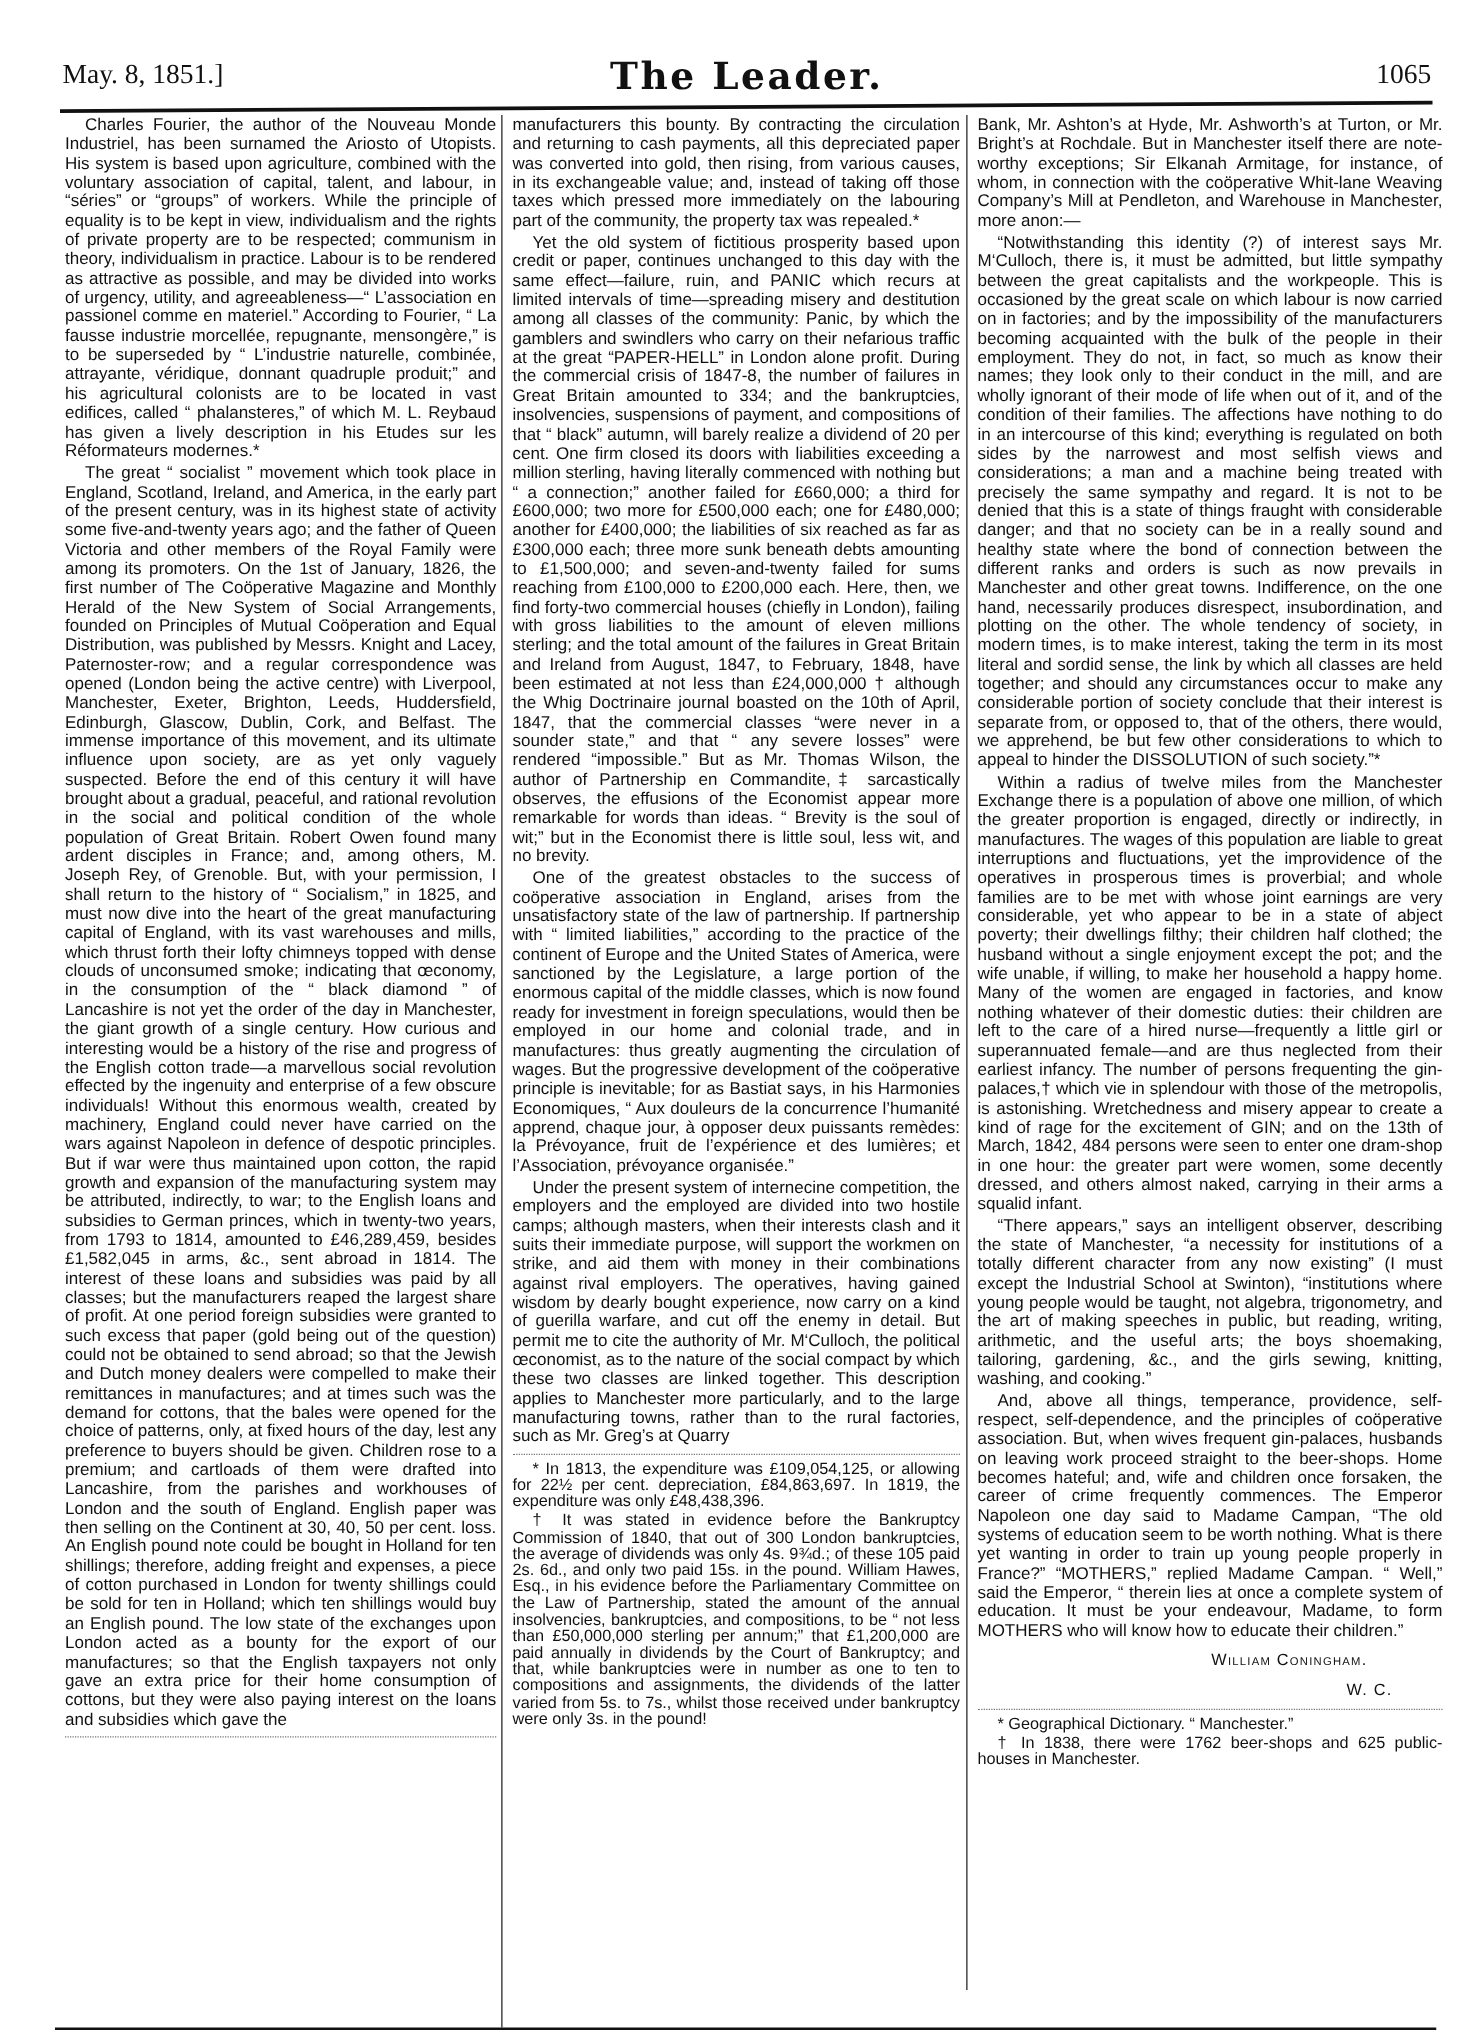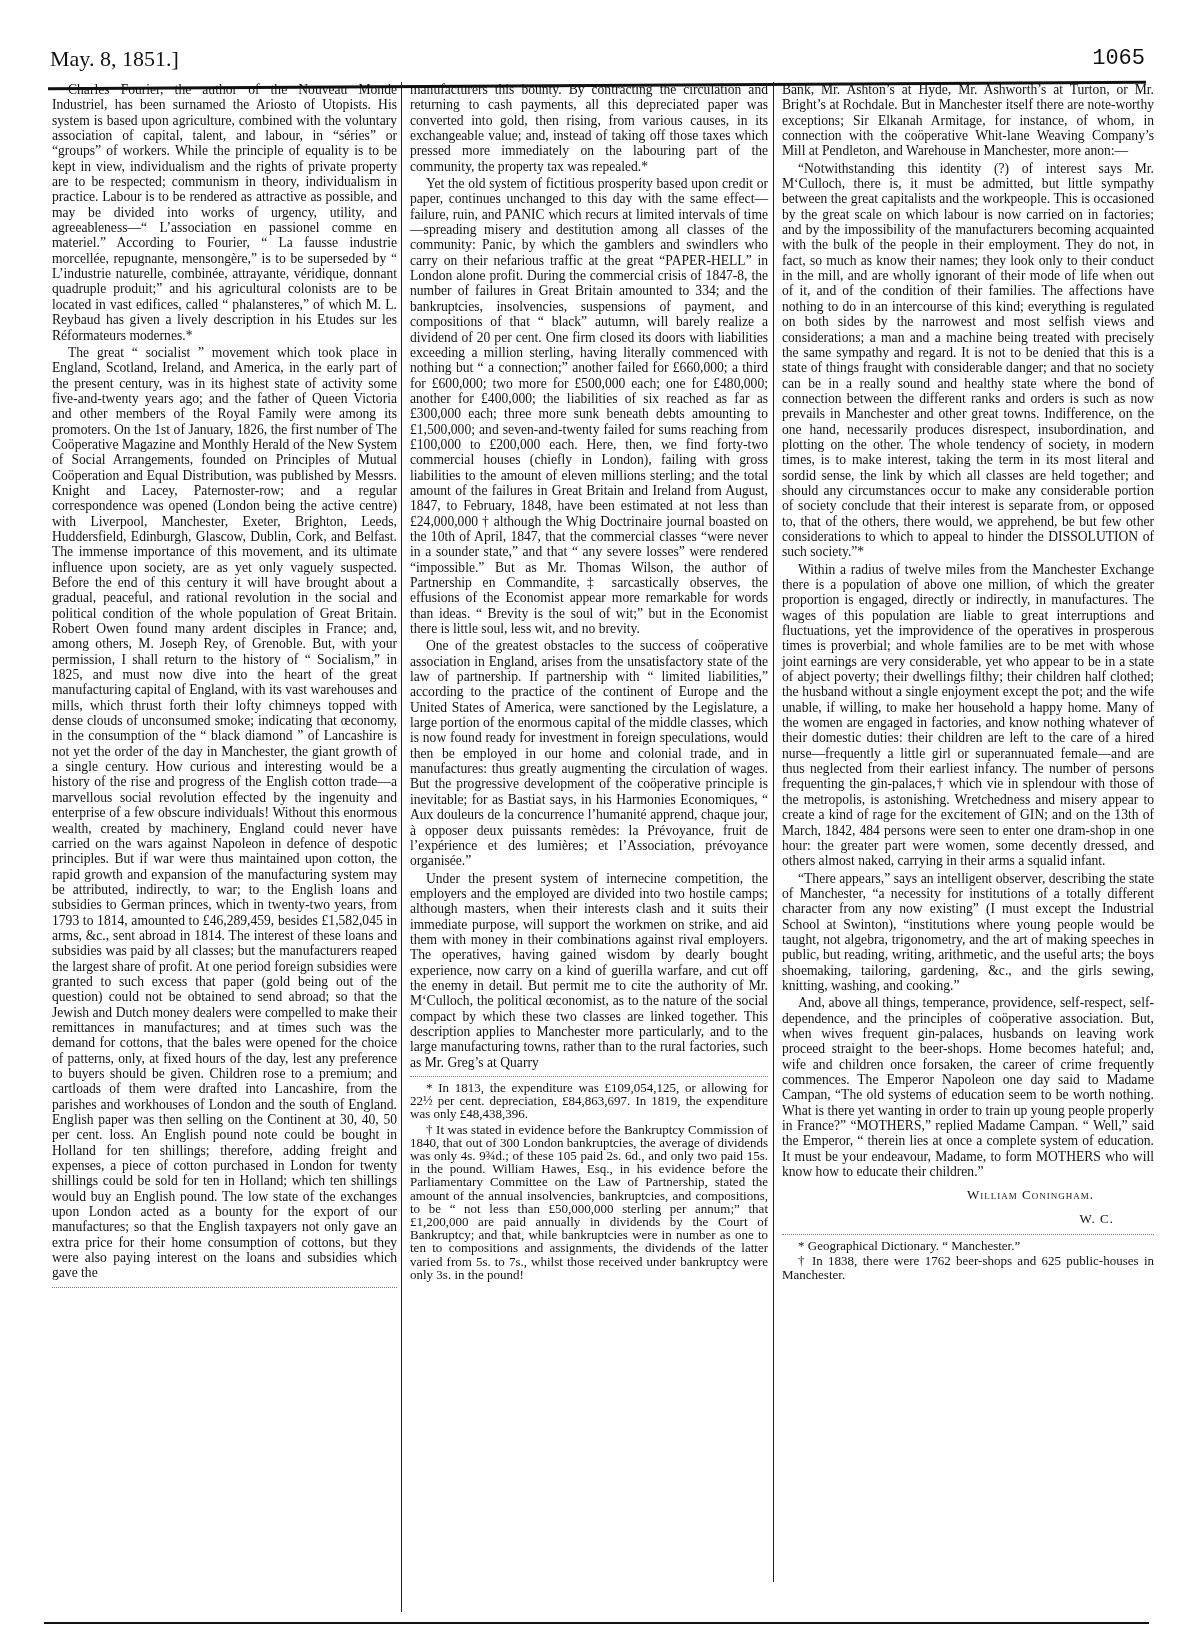--- a/index.html
+++ b/index.html
@@ -1,38 +1,39 @@
 <!DOCTYPE html>
 <html><head>
 <meta charset="utf-8">
 <style>
   html, body { margin:0; padding:0; background:#ffffff; }
   body { width:1178px; height:1635px; position:relative; overflow:hidden; color:#111; font-family:"DejaVu Serif","Liberation Serif",serif; }
   .masthead { position:absolute; top:44px; left:50px; width:1095px; height:40px; }
   .masthead .date { position:absolute; left:0; top:2px; font-size:22px; font-family:"Liberation Serif",serif; }
   .masthead .title { position:absolute; left:0; right:0; top:0; text-align:center; font-size:30px; font-weight:bold; font-family:"DejaVu Serif",serif; letter-spacing:2px; }
-  .masthead .page { position:absolute; right:0; top:2px; font-size:22px; font-family:Liberation Mono, monospace;text-align:center; }
+  .masthead .page { position:absolute; right:0; top:2px; font-size:22px; font-family:Liberation Serif, serif;text-align:center; }
   .rule { position:absolute; top:84px; left:48px; width:1098px; height:3px; background:#111; transform:rotate(-0.35deg); }
-  .col { position:absolute; top:82px; font-family:Liberation Serif, serif; font-size:13.6px; line-height:15.35px; text-align:justify; hyphens:none; }
+  .col { position:absolute; top:92px; font-family:Liberation Sans, sans-serif; font-size:13.6px; line-height:15.35px; text-align:justify; hyphens:none; }
   .col1 { left:52px; width:345px; }
   .col2 { left:401px; width:358px; border-left:1.5px solid #222; padding-left:8px; height:1530px; }
   .col3 { left:773px; width:372px; border-left:1.5px solid #222; padding-left:8px; height:1500px; }
   .col p { margin:0 0 2px 0; text-indent:16px; }
   .col p.first { text-indent:16px; }
   .col p.noindent { text-indent:0; }
   .fn-sep { border-top:1px dotted #777; margin:6px 0 4px 0; width:100%; }
   .fn { font-size:13px; line-height:13.2px; text-align:justify; margin:0 0 1px 0; text-indent:14px; }
   .sig { text-align:right; padding-right:60px; font-variant:small-caps; letter-spacing:1px; margin:8px 0 8px 0; font-size:13px; }
   .bottom-rule { position:absolute; top:1622px; left:44px; width:1105px; height:2px; background:#111; }
 </style>
 </head>
 <body>
 
 <div class="masthead">
   <span class="date">May. 8, 1851.]</span>
+  <span class="title">The Leader.</span>
   <span class="page">1065</span>
 </div>
 <div class="rule"></div>
 
 <div class="col col1">
   <p class="first">Charles Fourier, the author of the Nouveau Monde Industriel, has been surnamed the Ariosto of Utopists. His system is based upon agriculture, combined with the voluntary association of capital, talent, and labour, in “séries” or “groups” of workers. While the principle of equality is to be kept in view, individualism and the rights of private property are to be respected; communism in theory, individualism in practice. Labour is to be rendered as attractive as possible, and may be divided into works of urgency, utility, and agreeableness—“ L’association en passionel comme en materiel.” According to Fourier, “ La fausse industrie morcellée, repugnante, mensongère,” is to be superseded by “ L’industrie naturelle, combinée, attrayante, véridique, donnant quadruple produit;” and his agricultural colonists are to be located in vast edifices, called “ phalansteres,” of which M. L. Reybaud has given a lively description in his Etudes sur les Réformateurs modernes.*</p>
   <p>The great “ socialist ” movement which took place in England, Scotland, Ireland, and America, in the early part of the present century, was in its highest state of activity some five-and-twenty years ago; and the father of Queen Victoria and other members of the Royal Family were among its promoters. On the 1st of January, 1826, the first number of The Coöperative Magazine and Monthly Herald of the New System of Social Arrangements, founded on Principles of Mutual Coöperation and Equal Distribution, was published by Messrs. Knight and Lacey, Paternoster-row; and a regular correspondence was opened (London being the active centre) with Liverpool, Manchester, Exeter, Brighton, Leeds, Huddersfield, Edinburgh, Glascow, Dublin, Cork, and Belfast. The immense importance of this movement, and its ultimate influence upon society, are as yet only vaguely suspected. Before the end of this century it will have brought about a gradual, peaceful, and rational revolution in the social and political condition of the whole population of Great Britain. Robert Owen found many ardent disciples in France; and, among others, M. Joseph Rey, of Grenoble. But, with your permission, I shall return to the history of “ Socialism,” in 1825, and must now dive into the heart of the great manufacturing capital of England, with its vast warehouses and mills, which thrust forth their lofty chimneys topped with dense clouds of unconsumed smoke; indicating that œconomy, in the consumption of the “ black diamond ” of Lancashire is not yet the order of the day in Manchester, the giant growth of a single century. How curious and interesting would be a history of the rise and progress of the English cotton trade—a marvellous social revolution effected by the ingenuity and enterprise of a few obscure individuals! Without this enormous wealth, created by machinery, England could never have carried on the wars against Napoleon in defence of despotic principles. But if war were thus maintained upon cotton, the rapid growth and expansion of the manufacturing system may be attributed, indirectly, to war; to the English loans and subsidies to German princes, which in twenty-two years, from 1793 to 1814, amounted to £46,289,459, besides £1,582,045 in arms, &amp;c., sent abroad in 1814. The interest of these loans and subsidies was paid by all classes; but the manufacturers reaped the largest share of profit. At one period foreign subsidies were granted to such excess that paper (gold being out of the question) could not be obtained to send abroad; so that the Jewish and Dutch money dealers were compelled to make their remittances in manufactures; and at times such was the demand for cottons, that the bales were opened for the choice of patterns, only, at fixed hours of the day, lest any preference to buyers should be given. Children rose to a premium; and cartloads of them were drafted into Lancashire, from the parishes and workhouses of London and the south of England. English paper was then selling on the Continent at 30, 40, 50 per cent. loss. An English pound note could be bought in Holland for ten shillings; therefore, adding freight and expenses, a piece of cotton purchased in London for twenty shillings could be sold for ten in Holland; which ten shillings would buy an English pound. The low state of the exchanges upon London acted as a bounty for the export of our manufactures; so that the English taxpayers not only gave an extra price for their home consumption of cottons, but they were also paying interest on the loans and subsidies which gave the</p>
   <div class="fn-sep"></div>
 </div>
 

